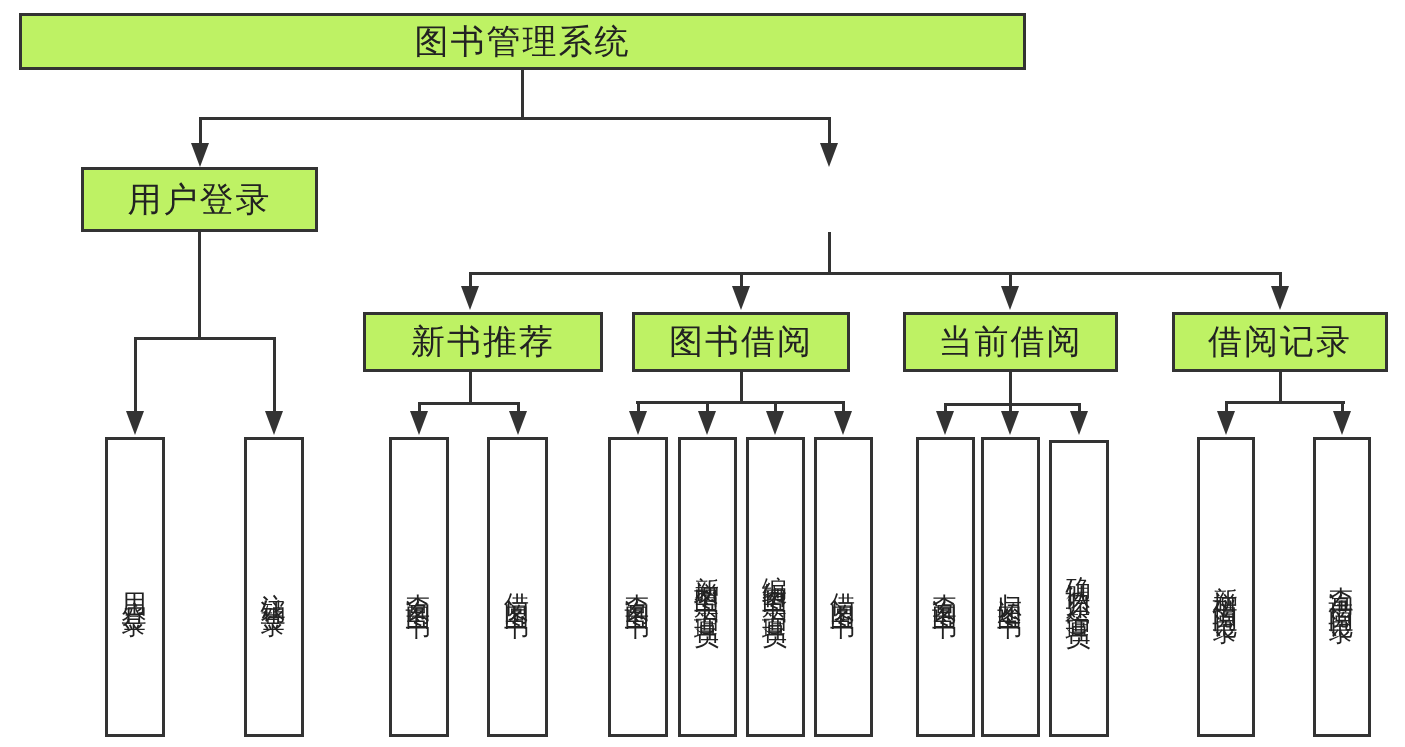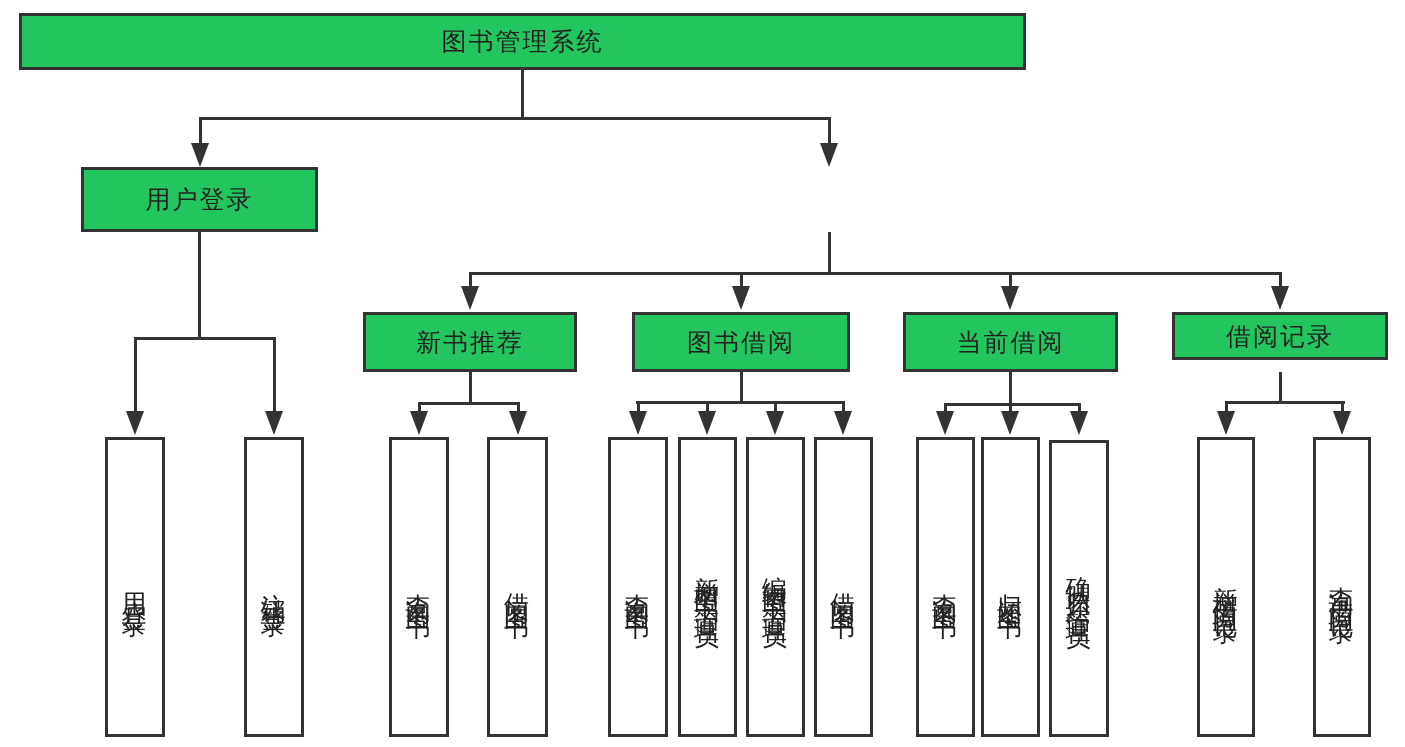--- a/index.html
+++ b/index.html
@@ -1,23 +1,23 @@
 <!DOCTYPE html>
 <html><head>
 <meta charset="utf-8">
 <style>
   html,body{margin:0;padding:0;background:#ffffff;}
   .stage{
     position:relative;width:1405px;height:747px;background:#ffffff;overflow:hidden;
     font-family:"Liberation Sans","DejaVu Sans",sans-serif;color:#222222;
   }
   .box{
-    position:absolute;box-sizing:border-box;border:3px solid #333333;background:#22c55e;
+    position:absolute;box-sizing:border-box;border:3px solid #333333;background:#bef264;
     display:flex;align-items:center;justify-content:center;
-    font-size:25px;letter-spacing:2px;color:#222222;white-space:nowrap;
+    font-size:34px;letter-spacing:2px;color:#222222;white-space:nowrap;
   }
   .vbox{
     position:absolute;box-sizing:border-box;border:3px solid #333333;background:#ffffff;
     display:flex;align-items:center;justify-content:center;
     writing-mode:vertical-rl;text-orientation:mixed;
     font-size:25px;letter-spacing:7px;color:#222222;
   }
   .lv{position:absolute;width:3px;background:#333333;}
   .lh{position:absolute;height:3px;background:#333333;}
   .tri{
@@ -57,24 +57,24 @@
   <div class="lh" style="left:469px;top:272px;width:813px"></div>
   <div class="lv" style="left:469px;top:272px;height:16px"></div>
   <div class="tri" style="left:461px;top:286px"></div>
   <div class="lv" style="left:740px;top:272px;height:16px"></div>
   <div class="tri" style="left:732px;top:286px"></div>
   <div class="lv" style="left:1009px;top:272px;height:16px"></div>
   <div class="tri" style="left:1001px;top:286px"></div>
   <div class="lv" style="left:1279px;top:272px;height:16px"></div>
   <div class="tri" style="left:1271px;top:286px"></div>
 
-  <div class="box" style="left:363px;top:312px;width:214px;height:60px">新书推荐</div>
+  <div class="box" style="left:363px;top:312px;width:240px;height:60px">新书推荐</div>
   <div class="box" style="left:632px;top:312px;width:218px;height:60px">图书借阅</div>
   <div class="box" style="left:903px;top:312px;width:215px;height:60px">当前借阅</div>
-  <div class="box" style="left:1172px;top:312px;width:216px;height:48px">借阅记录</div>
+  <div class="box" style="left:1172px;top:312px;width:216px;height:60px">借阅记录</div>
 
   <div class="lv" style="left:469px;top:372px;height:33px"></div>
   <div class="lh" style="left:418px;top:402px;width:102px"></div>
   <div class="lv" style="left:418px;top:402px;height:12px"></div>
   <div class="tri" style="left:410px;top:411px"></div>
   <div class="lv" style="left:517px;top:402px;height:12px"></div>
   <div class="tri" style="left:509px;top:411px"></div>
 
   <div class="lv" style="left:740px;top:372px;height:32px"></div>
   <div class="lh" style="left:636px;top:401px;width:209px"></div>

